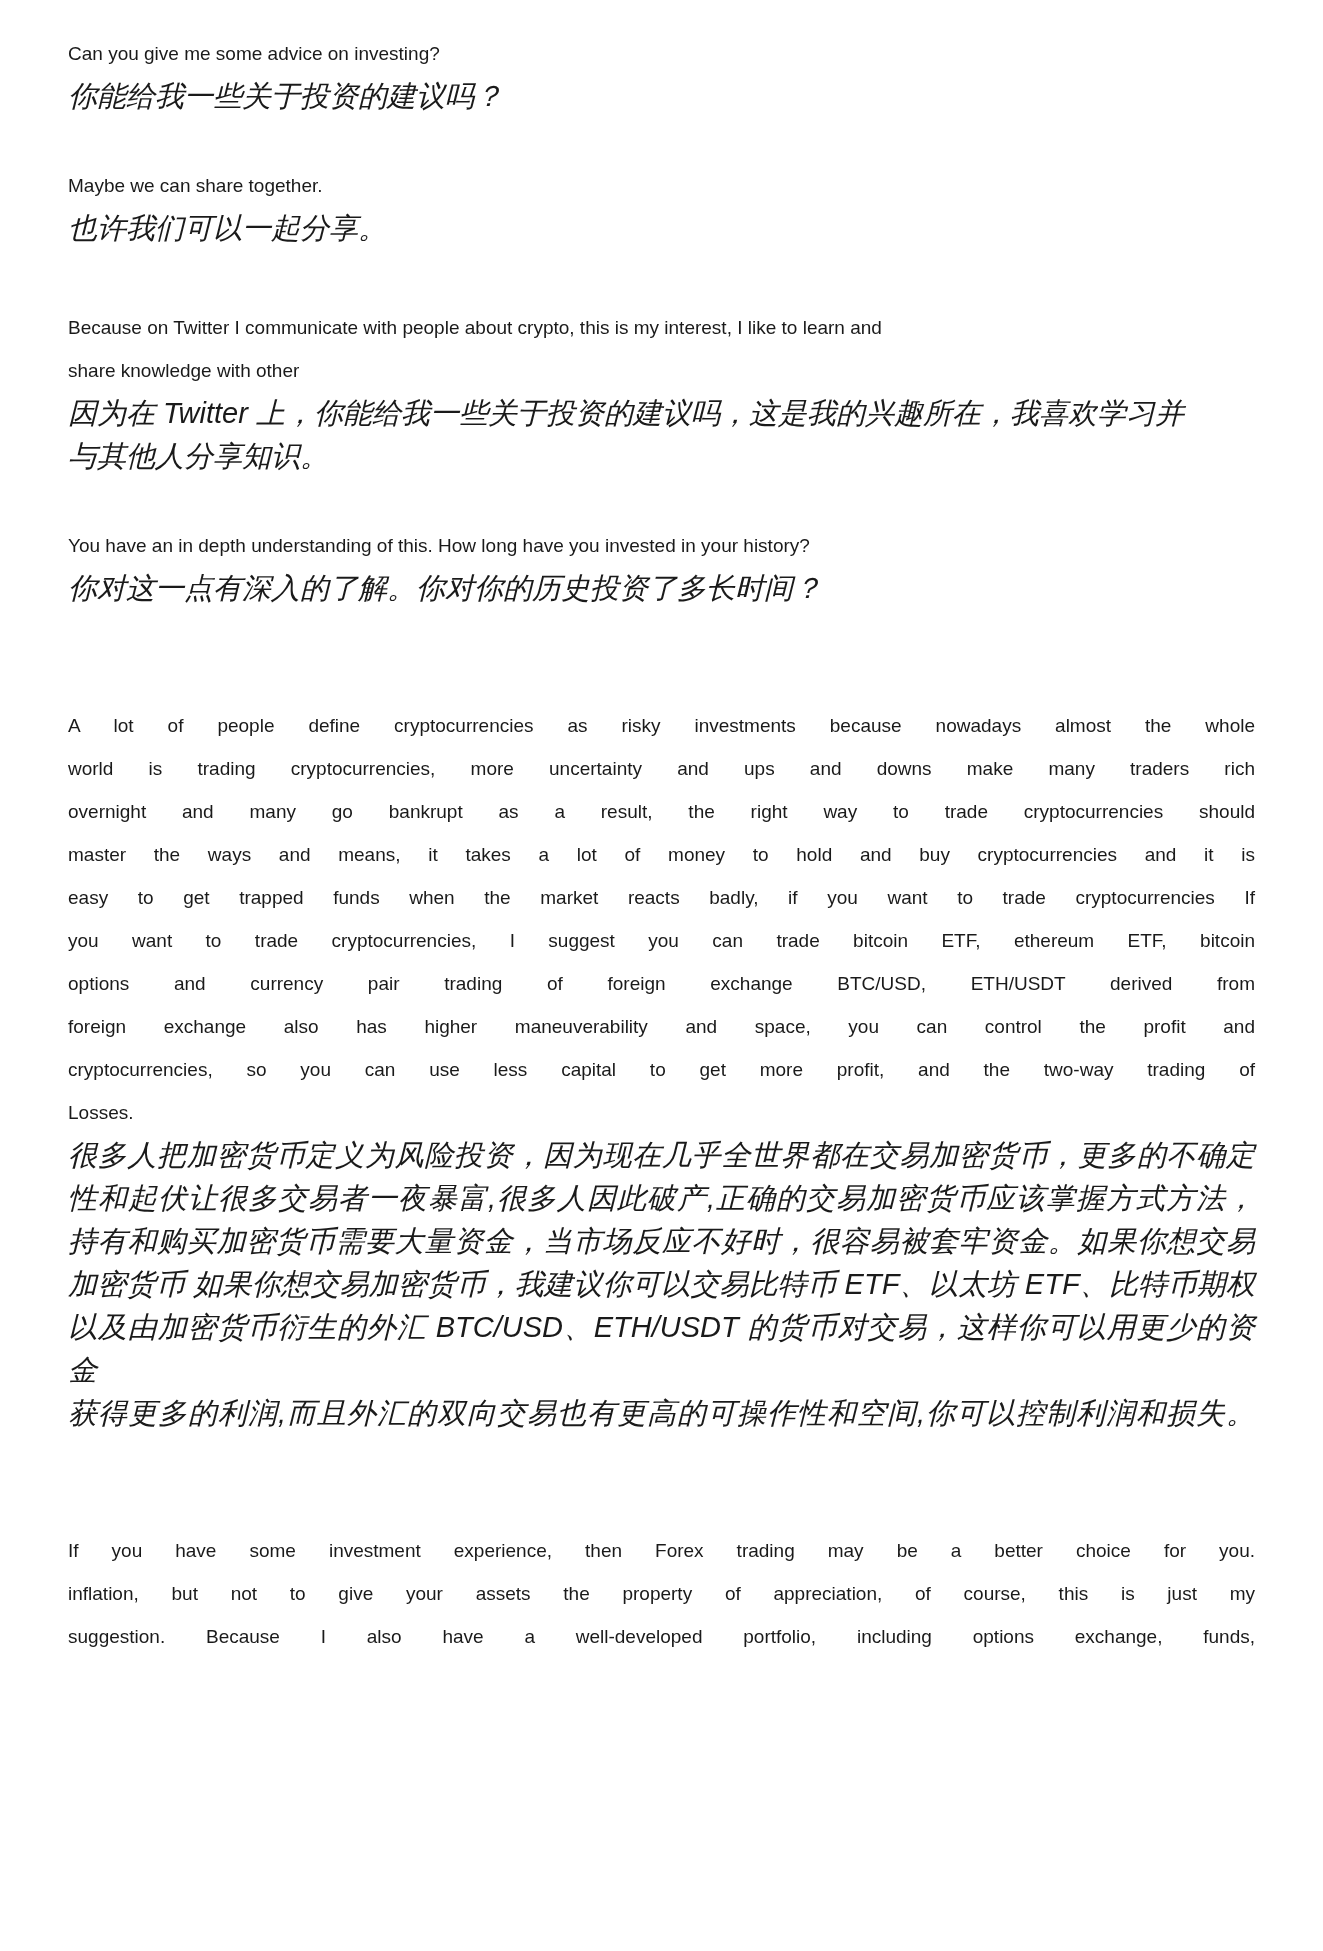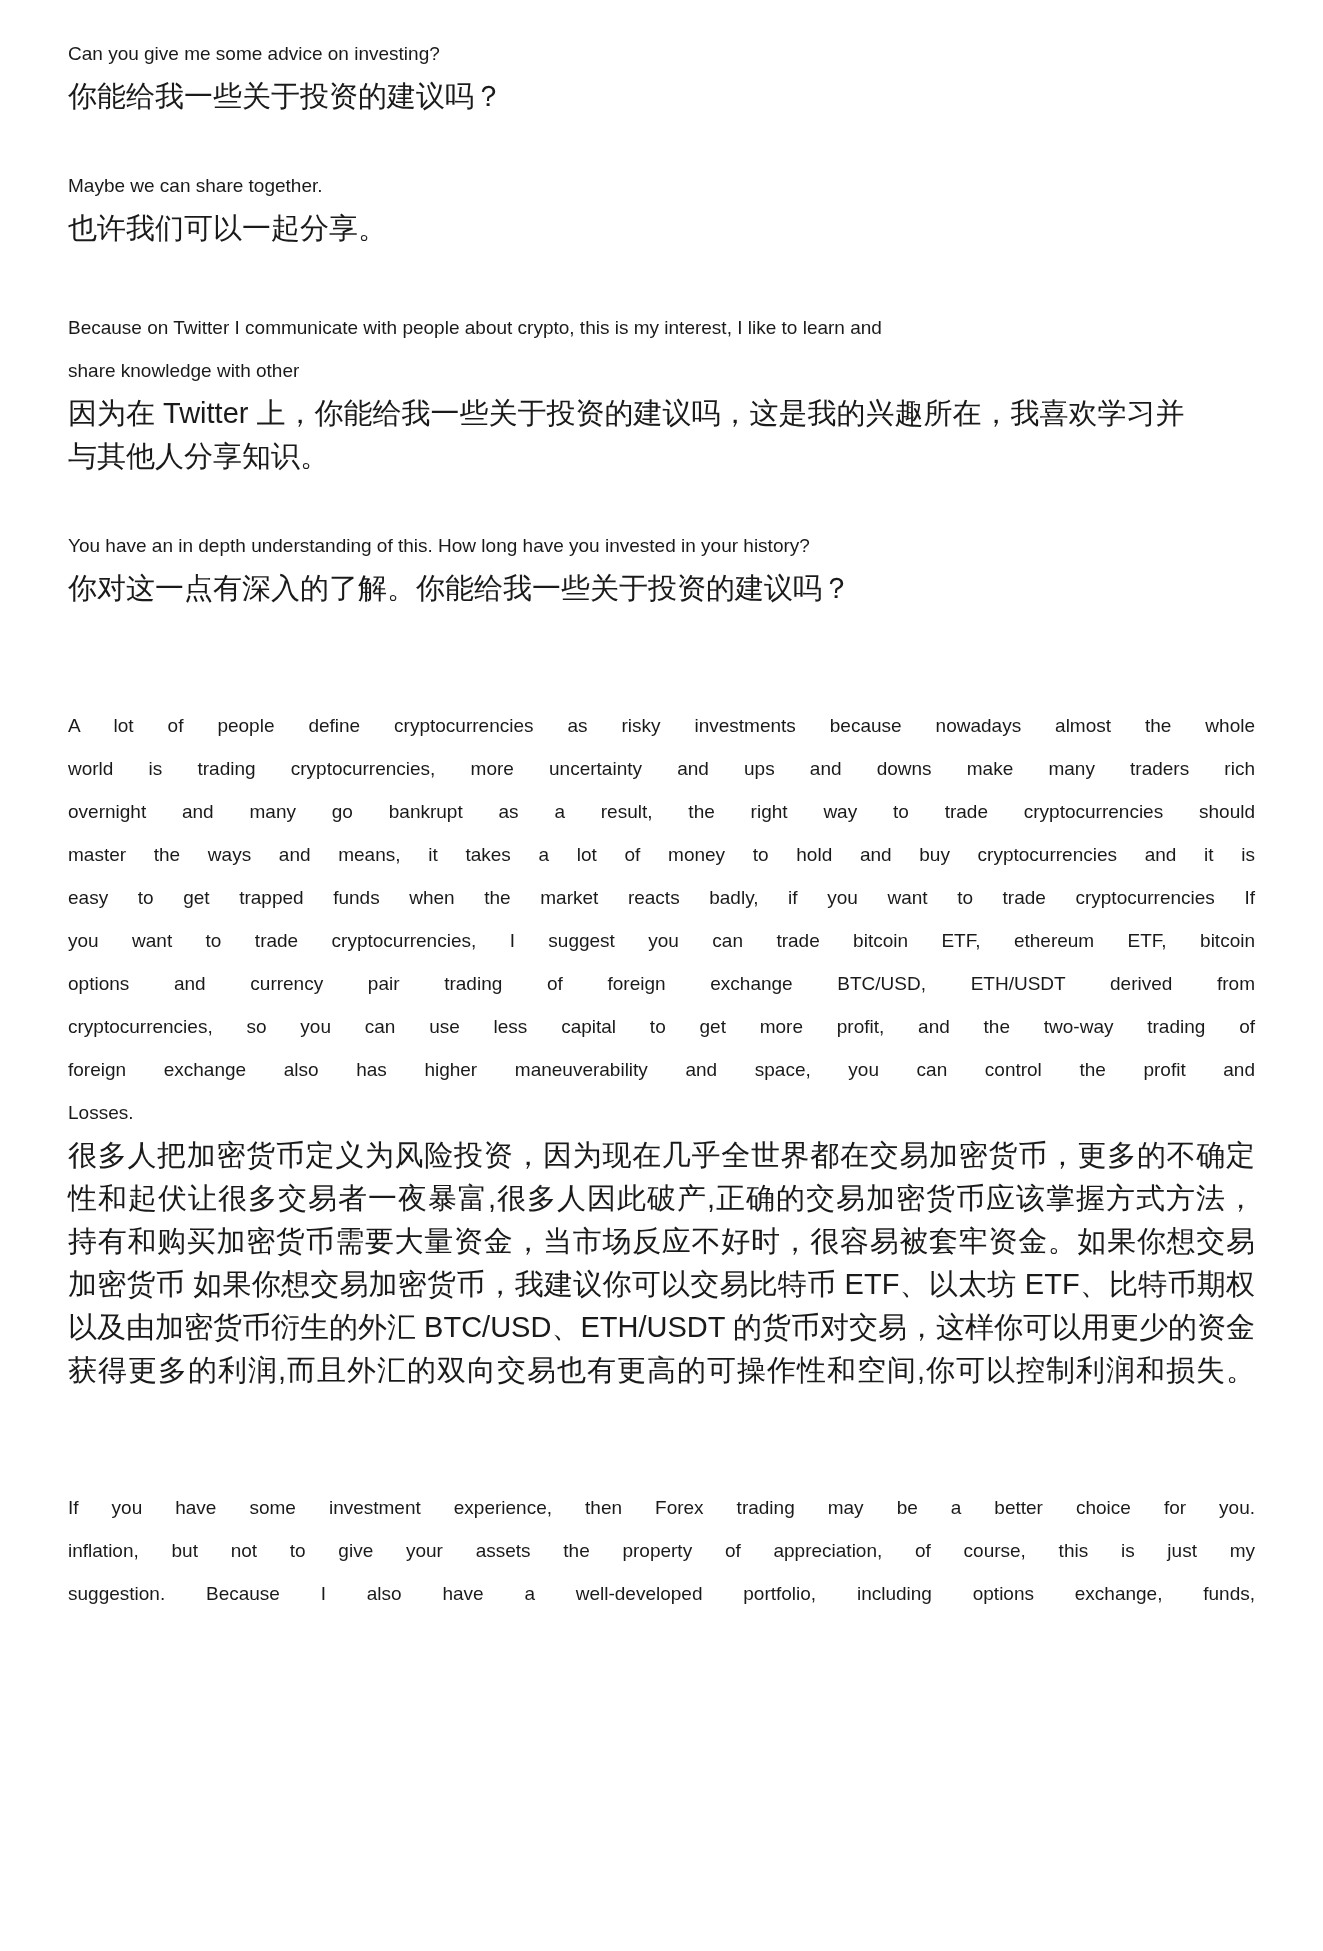--- a/index.html
+++ b/index.html
@@ -28,20 +28,21 @@
     line-height: 43px;
     white-space: normal;
     letter-spacing: 0px;
   }
   .line.j {
     text-align: justify;
     text-align-last: justify;
   }
   .line.zh {
     font-size: 29px;
+    font-style: italic;
   }
 </style>
 </head>
 <body>
 
 <div class="doc">
     <div class="block gap-s">
       <div class="line">Can you give me some advice on investing?</div>
       <div class="line zh">你能给我一些关于投资的建议吗？</div>
     </div>
@@ -50,32 +51,32 @@
       <div class="line zh">也许我们可以一起分享。</div>
     </div>
     <div class="block gap-s">
       <div class="line">Because on Twitter I communicate with people about crypto, this is my interest, I like to learn and</div>
       <div class="line">share knowledge with other</div>
       <div class="line zh">因为在 Twitter 上，你能给我一些关于投资的建议吗，这是我的兴趣所在，我喜欢学习并</div>
       <div class="line zh">与其他人分享知识。</div>
     </div>
     <div class="block gap-l">
       <div class="line">You have an in depth understanding of this. How long have you invested in your history?</div>
-      <div class="line zh">你对这一点有深入的了解。你能给我一些关于投资的建议吗？</div>
+      <div class="line zh">你对这一点有深入的了解。你对你的历史投资了多长时间？</div>
     </div>
     <div class="block gap-l">
       <div class="line j">A lot of people define cryptocurrencies as risky investments because nowadays almost the whole</div>
       <div class="line j">world is trading cryptocurrencies, more uncertainty and ups and downs make many traders rich</div>
       <div class="line j">overnight and many go bankrupt as a result, the right way to trade cryptocurrencies should</div>
       <div class="line j">master the ways and means, it takes a lot of money to hold and buy cryptocurrencies and it is</div>
       <div class="line j">easy to get trapped funds when the market reacts badly, if you want to trade cryptocurrencies If</div>
       <div class="line j">you want to trade cryptocurrencies, I suggest you can trade bitcoin ETF, ethereum ETF, bitcoin</div>
       <div class="line j">options and currency pair trading of foreign exchange BTC/USD, ETH/USDT derived from</div>
+      <div class="line j">foreign exchange also has higher maneuverability and space, you can control the profit and</div>
       <div class="line j">cryptocurrencies, so you can use less capital to get more profit, and the two-way trading of</div>
-      <div class="line j">foreign exchange also has higher maneuverability and space, you can control the profit and</div>
       <div class="line">Losses.</div>
       <div class="line j zh">很多人把加密货币定义为风险投资，因为现在几乎全世界都在交易加密货币，更多的不确定</div>
       <div class="line j zh">性和起伏让很多交易者一夜暴富,很多人因此破产,正确的交易加密货币应该掌握方式方法，</div>
       <div class="line j zh">持有和购买加密货币需要大量资金，当市场反应不好时，很容易被套牢资金。如果你想交易</div>
       <div class="line j zh">加密货币 如果你想交易加密货币，我建议你可以交易比特币 ETF、以太坊 ETF、比特币期权</div>
       <div class="line j zh">以及由加密货币衍生的外汇 BTC/USD、ETH/USDT 的货币对交易，这样你可以用更少的资金</div>
       <div class="line j zh">获得更多的利润,而且外汇的双向交易也有更高的可操作性和空间,你可以控制利润和损失。</div>
     </div>
     <div class="block">
       <div class="line j">If you have some investment experience, then Forex trading may be a better choice for you.</div>

